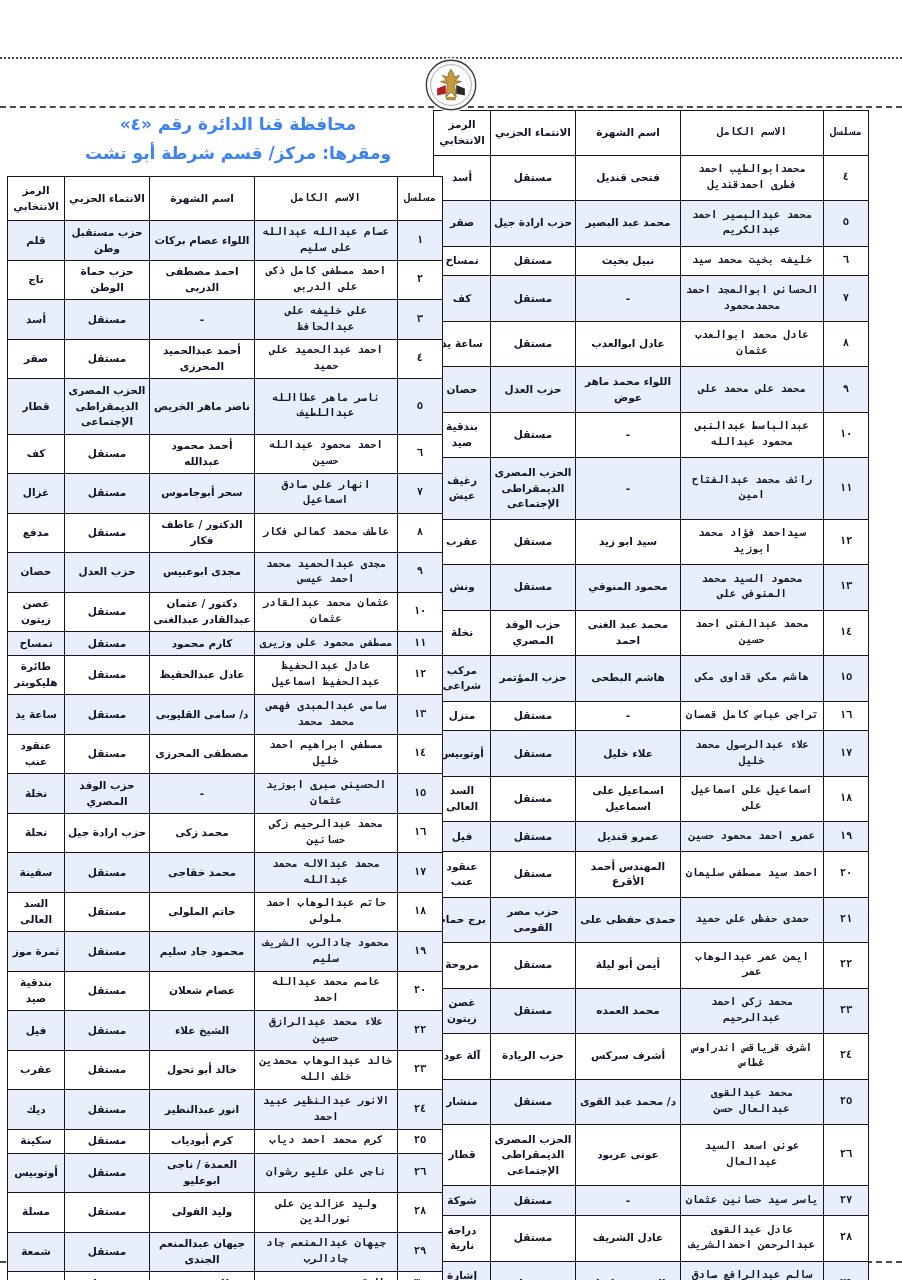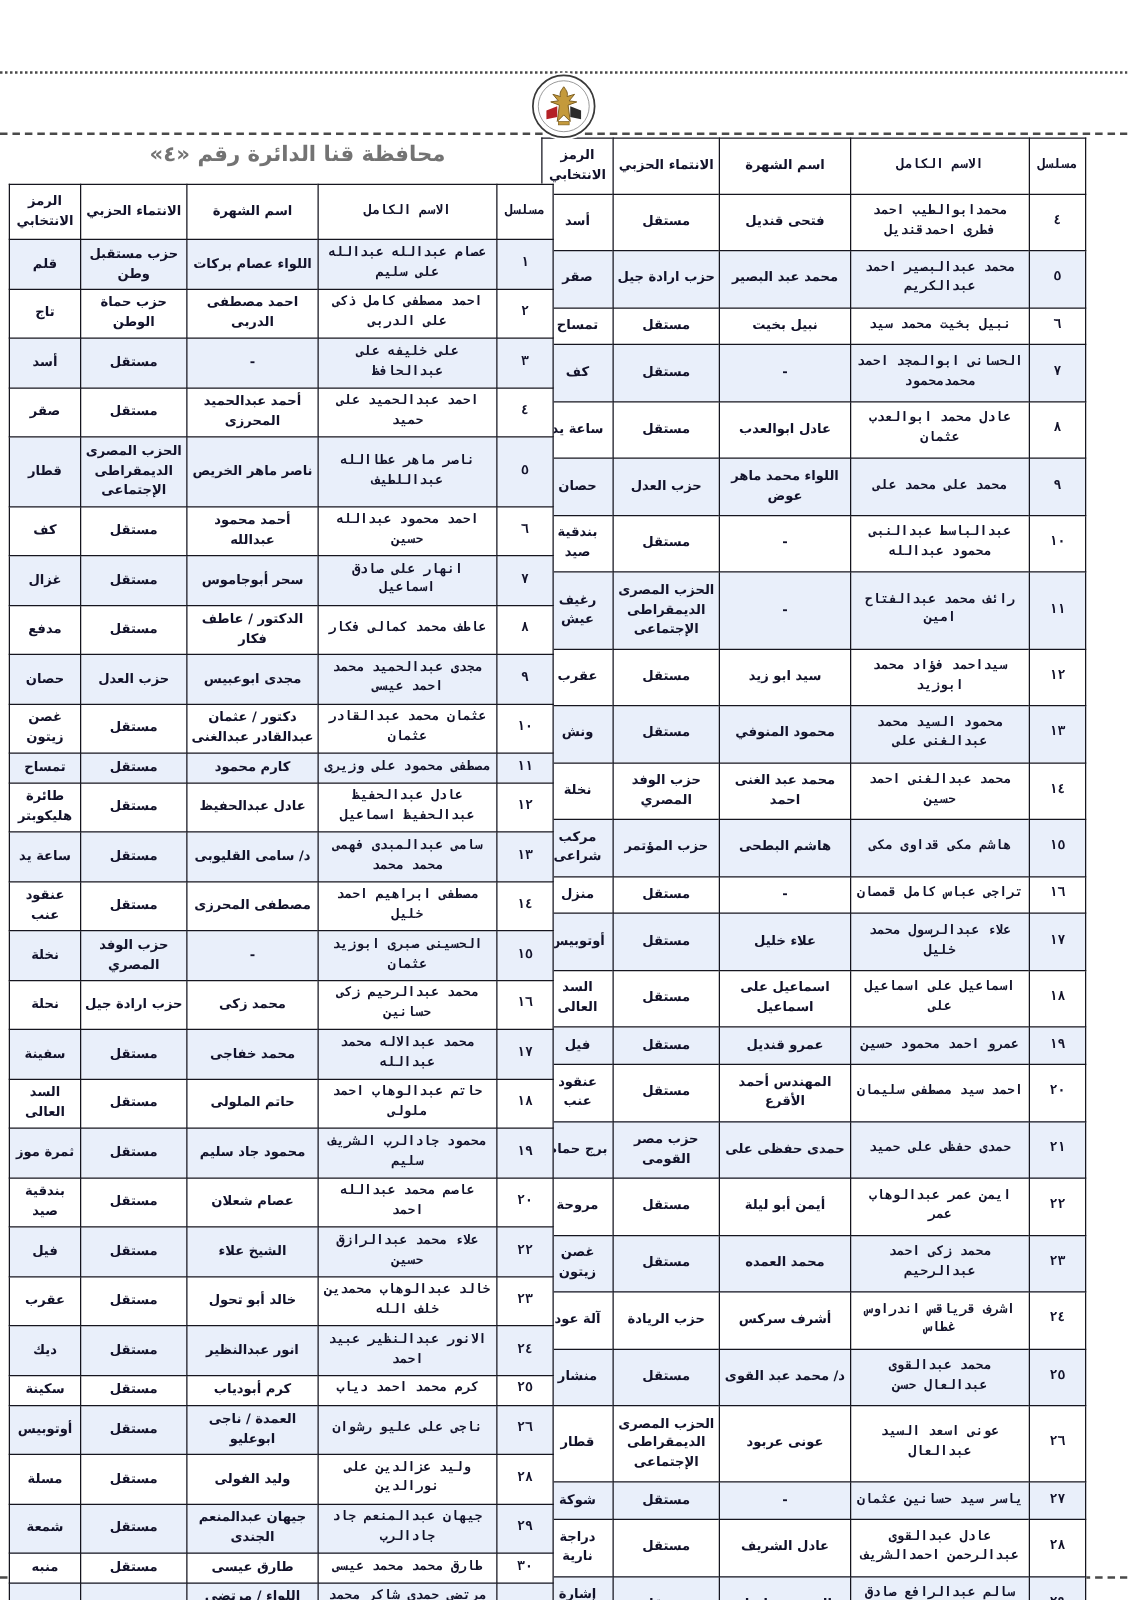--- a/index.html
+++ b/index.html
@@ -16,21 +16,21 @@
     width:54px;height:54px;background:#fff;border-radius:50%;
     display:flex;align-items:center;justify-content:center;z-index:3;
   }
   .content{
     position:absolute;top:110px;right:0;left:0;bottom:0;
     display:flex;gap:16px;padding:0 33px;align-items:flex-start;
   }
   .col{width:410px;flex:0 0 410px;}
   .section-title{
     text-align:center;font-weight:bold;font-size:17px;line-height:1.7;
-    color:#737373;margin:0 0 8px 0;
+    color:#3b82f6;margin:0 0 8px 0;
   }
   table.roster{
     border-collapse:collapse;width:100%;table-layout:fixed;
     background:#fff;
   }
   table.roster th,table.roster td{
     border:1.3px solid #15151f;text-align:center;vertical-align:middle;
     font-weight:bold;word-wrap:break-word;
   }
   table.roster th{font-size:10.5px;padding:6px 2px;line-height:1.5;background:#fff;}
@@ -85,21 +85,21 @@
           </tr>
           <tr class="alt">
             <td class="col-serial">٥</td>
             <td class="col-full_name">محمد عبدالبصير احمد عبدالكريم</td>
             <td class="col-famous_name">محمد عبد البصير</td>
             <td class="col-party">حزب ارادة جيل</td>
             <td class="col-symbol">صقر</td>
           </tr>
           <tr>
             <td class="col-serial">٦</td>
-            <td class="col-full_name">نبيل بخيت محمد سيد</td>
+            <td class="col-full_name">خليفه بخيت محمد سيد</td>
             <td class="col-famous_name">نبيل بخيت</td>
             <td class="col-party">مستقل</td>
             <td class="col-symbol">تمساح</td>
           </tr>
           <tr class="alt">
             <td class="col-serial">٧</td>
             <td class="col-full_name">الحسانى ابوالمجد احمد محمدمحمود</td>
             <td class="col-famous_name">-</td>
             <td class="col-party">مستقل</td>
             <td class="col-symbol">كف</td>
@@ -134,21 +134,21 @@
           </tr>
           <tr>
             <td class="col-serial">١٢</td>
             <td class="col-full_name">سيداحمد فؤاد محمد ابوزيد</td>
             <td class="col-famous_name">سيد ابو زيد</td>
             <td class="col-party">مستقل</td>
             <td class="col-symbol">عقرب</td>
           </tr>
           <tr class="alt">
             <td class="col-serial">١٣</td>
-            <td class="col-full_name">محمود السيد محمد عبدالغنى على</td>
+            <td class="col-full_name">محمود السيد محمد المنوفى على</td>
             <td class="col-famous_name">محمود المنوفي</td>
             <td class="col-party">مستقل</td>
             <td class="col-symbol">ونش</td>
           </tr>
           <tr>
             <td class="col-serial">١٤</td>
             <td class="col-full_name">محمد عبدالغنى احمد حسين</td>
             <td class="col-famous_name">محمد عبد الغنى احمد</td>
             <td class="col-party">حزب الوفد المصري</td>
             <td class="col-symbol">نخلة</td>
@@ -265,20 +265,21 @@
             <td class="col-party">مستقل</td>
             <td class="col-symbol">موتور</td>
           </tr>
         </tbody>
       </table>
   </div>
 
   <div class="col">
     <div class="section-title">
       <div>محافظة قنا الدائرة رقم «٤»</div>
+      <div>ومقرها: مركز/ قسم شرطة أبو تشت</div>
     </div>
     <table class="roster dense">
         <thead>
           <tr>
             <th class="col-serial">مسلسل</th>
             <th class="col-full_name">الاسم الكامل</th>
             <th class="col-famous_name">اسم الشهرة</th>
             <th class="col-party">الانتماء الحزبي</th>
             <th class="col-symbol">الرمز الانتخابي</th>
           </tr>

